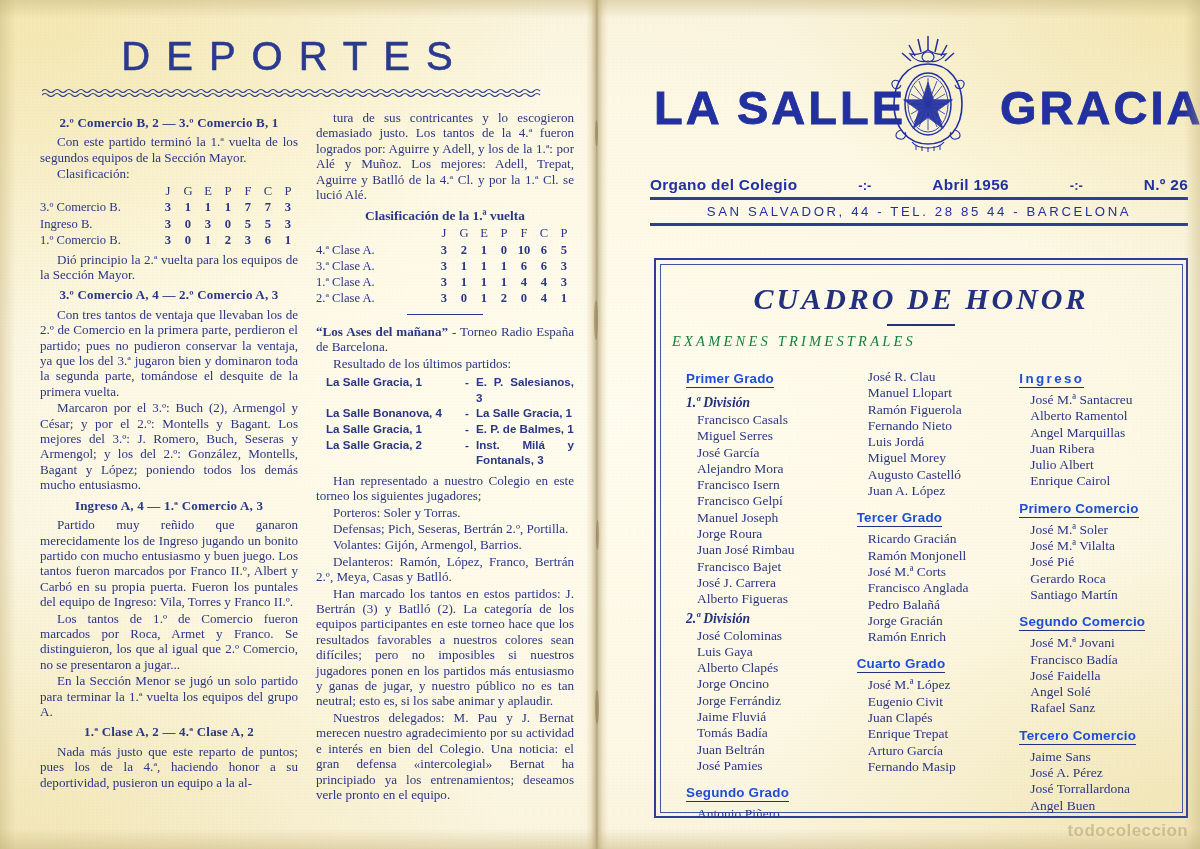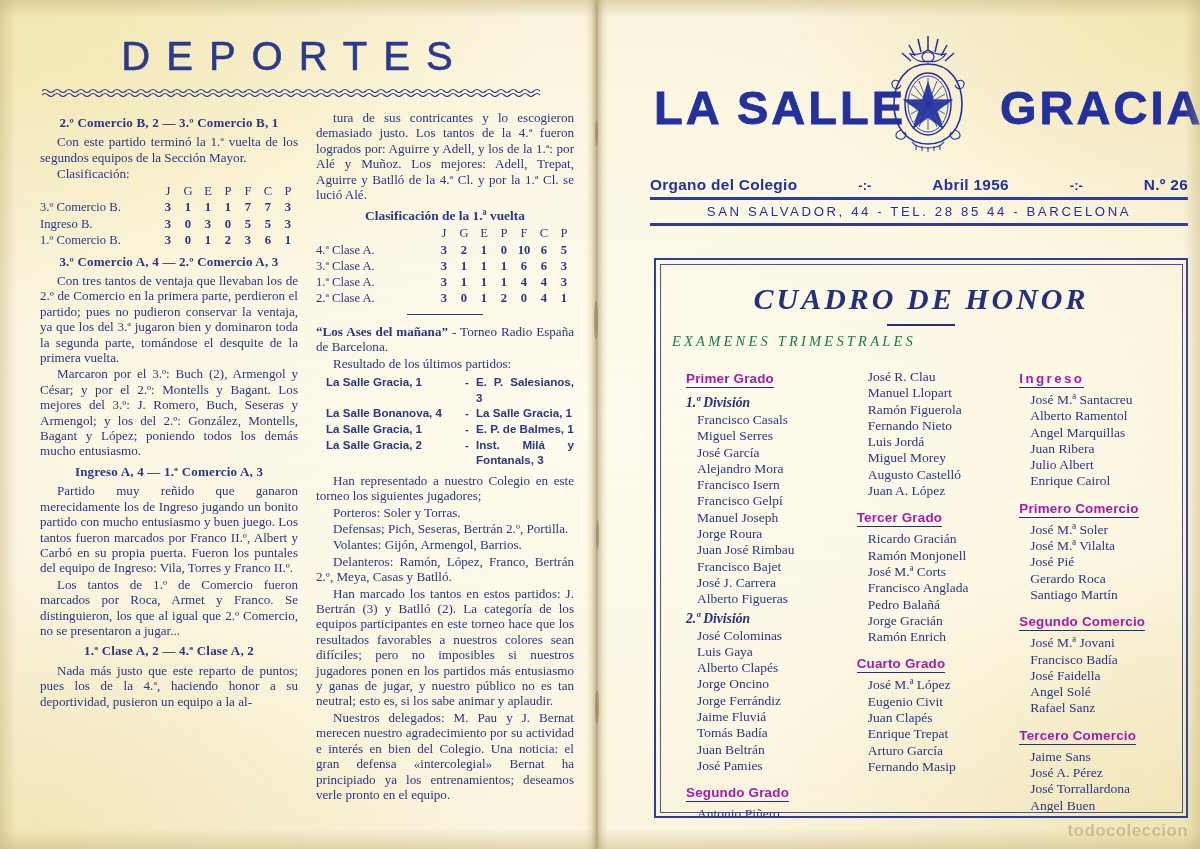--- a/index.html
+++ b/index.html
@@ -142,21 +142,21 @@
     font-style:italic;font-size:14.5px;letter-spacing:3.2px;color:#15803d;
   }
 
   #honor-cols{display:flex;margin-top:19px;padding:0 8px 0 14px;}
   .hcol{width:33.33%;}
   .hcol.c2{padding-left:12px;}
   .hcol.c3{padding-left:16px;}
 
   .grade-head{
     font-family:"Liberation Sans", sans-serif;font-weight:700;
-    font-size:13.4px;color:#a21caf;letter-spacing:.2px;
+    font-size:13.4px;color:#1d4ed8;letter-spacing:.2px;
     display:inline-block;border-bottom:1.8px solid #23307e;
     padding-bottom:1px;margin:0 0 4px 0;
   }
   .grade-head.sp-ingreso{letter-spacing:2.4px;}
   .grade-block{margin-bottom:9px;}
   .grade-block:first-child{margin-top:0;}
   .division{
     font-family:"Liberation Serif", serif;font-style:italic;font-weight:700;
     font-size:13.6px;color:#23307e;margin:3px 0 1px 0;
   }
@@ -241,26 +241,28 @@
             <td data-name="table-cell">3</td>
             <td data-name="table-cell">0</td>
             <td data-name="table-cell">1</td>
             <td data-name="table-cell">2</td>
             <td data-name="table-cell">3</td>
             <td data-name="table-cell">6</td>
             <td data-name="table-cell">1</td>
           </tr>
         </tbody>
       </table>
+      <p class="p" data-name="paragraph">Dió principio la 2.ª vuelta para los equipos de la Sección Mayor.</p>
       <div class="match-head" data-name="match-heading">3.º Comercio A, 4 — 2.º Comercio A, 3</div>
       <p class="p" data-name="paragraph">Con tres tantos de ventaja que llevaban los de 2.º de Comercio en la primera parte, perdieron el partido; pues no pudieron conservar la ventaja, ya que los del 3.ª jugaron bien y dominaron toda la segunda parte, tomándose el desquite de la primera vuelta.</p>
       <p class="p" data-name="paragraph">Marcaron por el 3.º: Buch (2), Armengol y César; y por el 2.º: Montells y Bagant. Los mejores del 3.º: J. Romero, Buch, Seseras y Armengol; y los del 2.º: González, Montells, Bagant y López; poniendo todos los demás mucho entusiasmo.</p>
       <div class="match-head" data-name="match-heading">Ingreso A, 4  —  1.ª Comercio A, 3</div>
       <p class="p" data-name="paragraph">Partido muy reñido que ganaron merecidamente los de Ingreso jugando un bonito partido con mucho entusiasmo y buen juego. Los tantos fueron marcados por Franco II.º, Albert y Carbó en su propia puerta. Fueron los puntales del equipo de Ingreso: Vila, Torres y Franco II.º.</p>
       <p class="p" data-name="paragraph">Los tantos de 1.º de Comercio fueron marcados por Roca, Armet y Franco. Se distinguieron, los que al igual que 2.º Comercio, no se presentaron a jugar...</p>
+      <p class="p" data-name="paragraph">En la Sección Menor se jugó un solo partido para terminar la 1.ª vuelta los equipos del grupo A.</p>
       <div class="match-head" data-name="match-heading">1.ª Clase A, 2 — 4.ª Clase A, 2</div>
       <p class="p" data-name="paragraph">Nada más justo que este reparto de puntos; pues los de la 4.ª, haciendo honor a su deportividad, pusieron un equipo a la al-</p>
     </div>
   <div class="col" id="col-2" data-name="article-column-2">
       <p class="p" data-name="paragraph">tura de sus contricantes y lo escogieron demasiado justo. Los tantos de la 4.ª fueron logrados por: Aguirre y Adell, y los de la 1.ª: por Alé y Muñoz. Los mejores: Adell, Trepat, Aguirre y Batlló de la 4.ª Cl. y por la 1.ª Cl. se lució Alé.</p>
       <div class="clasif-title" data-name="standings-title">Clasificación de la 1.ª vuelta</div>
       <table class="standings" data-name="standings-table">
         <thead>
           <tr data-name="table-header-row">
             <th class="team" data-name="column-header-team"></th>

